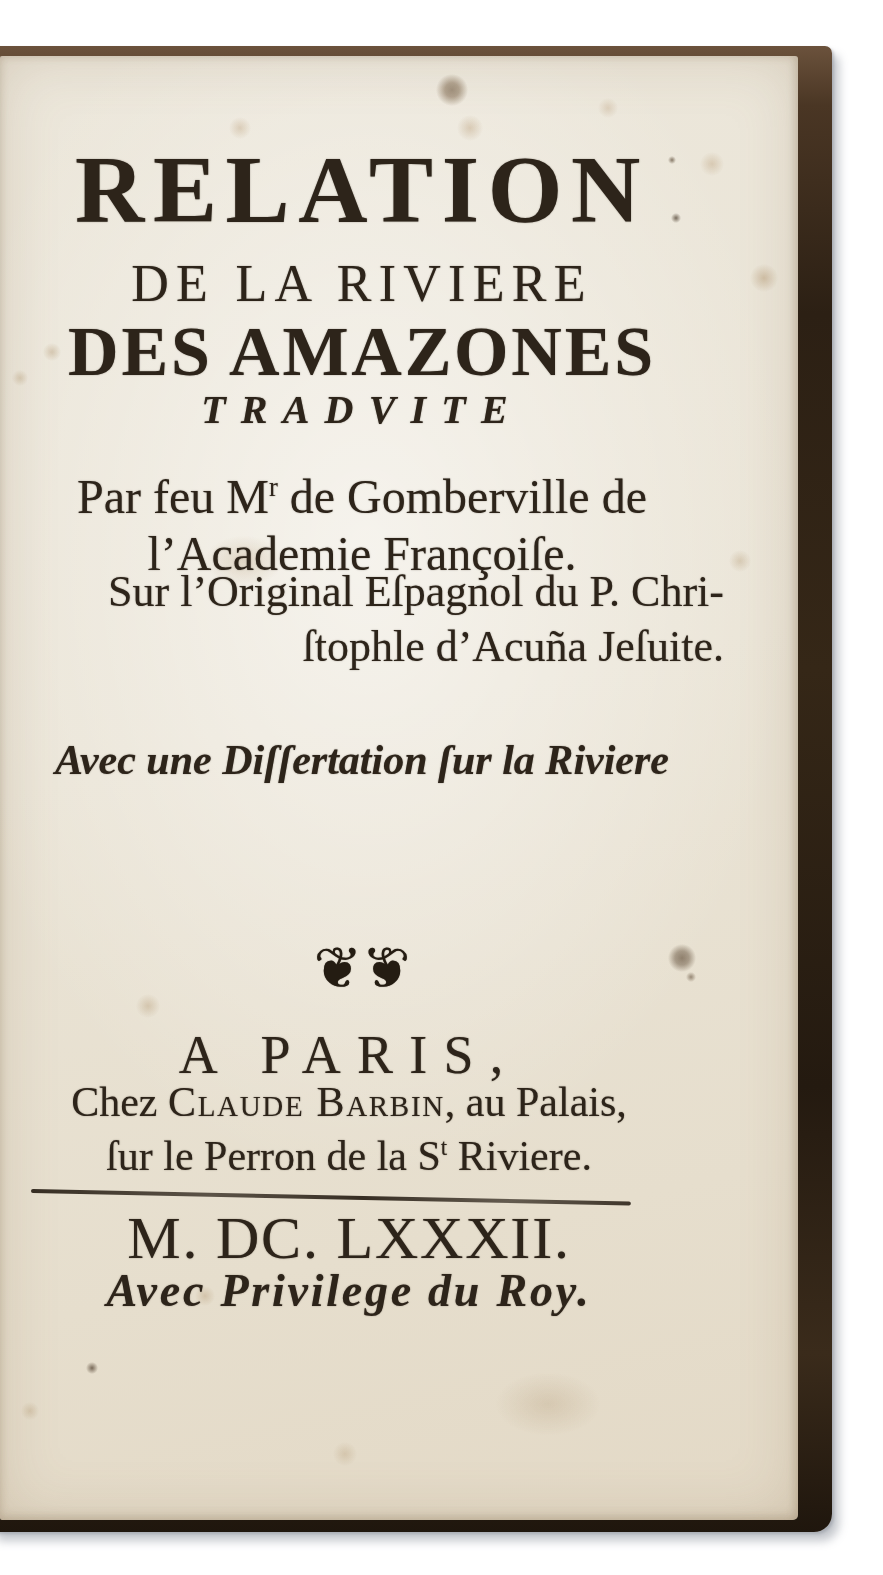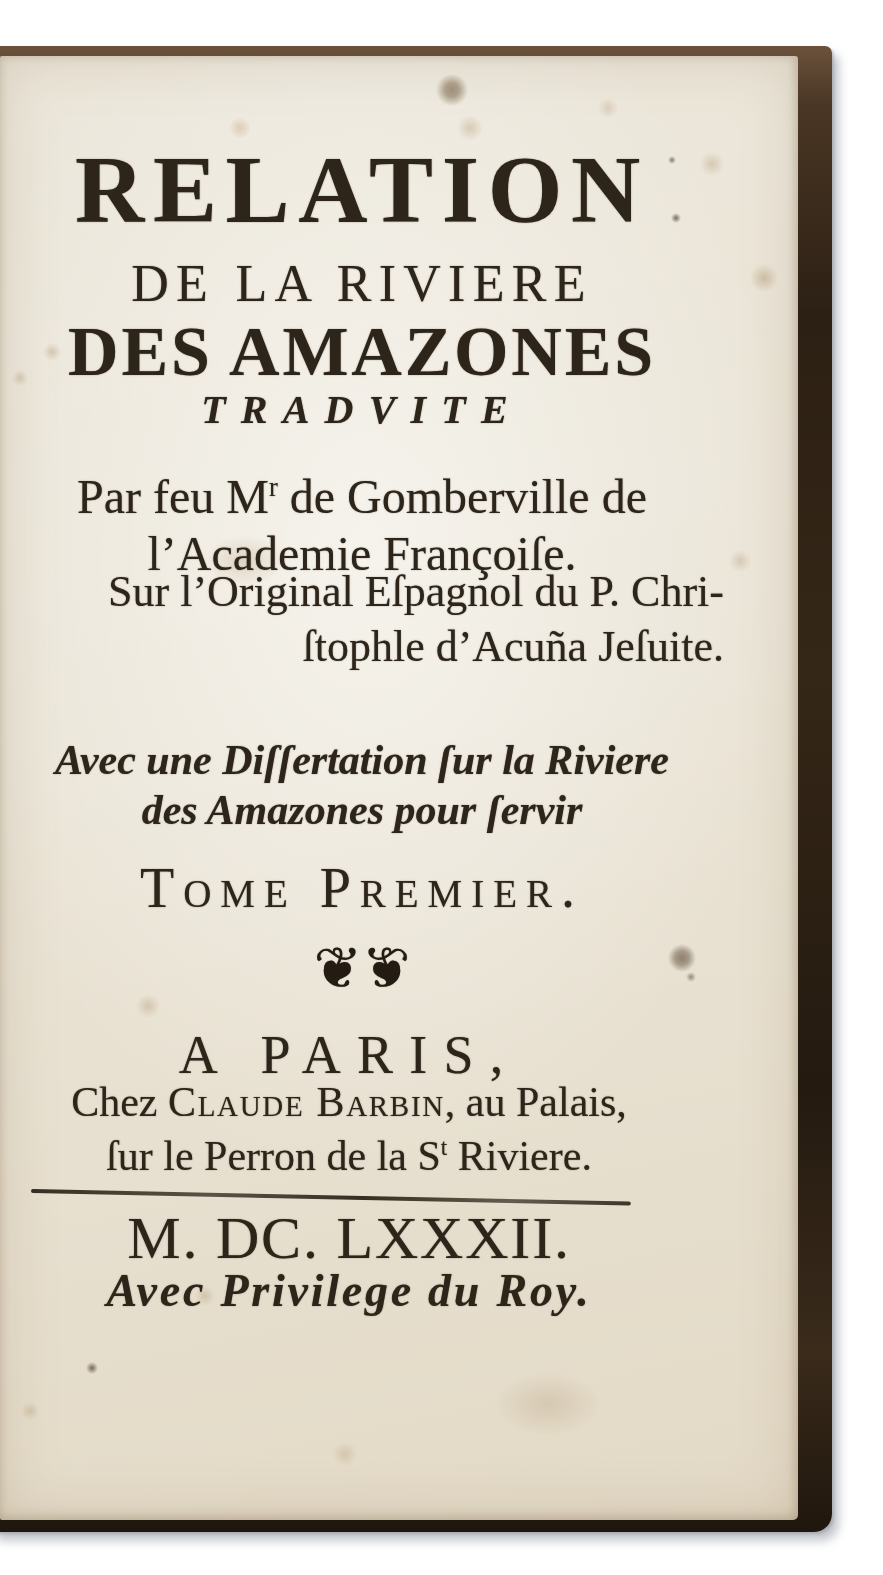--- a/index.html
+++ b/index.html
@@ -105,24 +105,22 @@
       <div>l’Academie Françoiſe.</div>
     </div>
 
     <div class="line source">
       <div>Sur l’Original Eſpagnol du P. Chri-</div>
       <div>ſtophle d’Acuña Jeſuite.</div>
     </div>
 
     <div class="line dissert">
       <div>Avec une Diſſertation ſur la Riviere</div>
-      <div>des Amazones pour ſervir</div>
     </div>
 
-    <div class="line tome">Tome Premier.</div>
 
     <div class="line ornament"><span class="orn">❦</span><span class="orn flip">❦</span></div>
 
     <div class="imprint">
       <div class="line city">A PARIS,</div>
       <div class="line publine1"><span>Chez </span><span class="smallcaps">Claude Barbin</span><span>, au Palais,</span></div>
       <div class="line publine2"><span>ſur le Perron de la S</span><sup>t</sup><span> Riviere.</span></div>
       <div class="rule"></div>
       <div class="line date">M. DC. LXXXII.</div>
       <div class="line privilege">Avec Privilege du Roy.</div>

